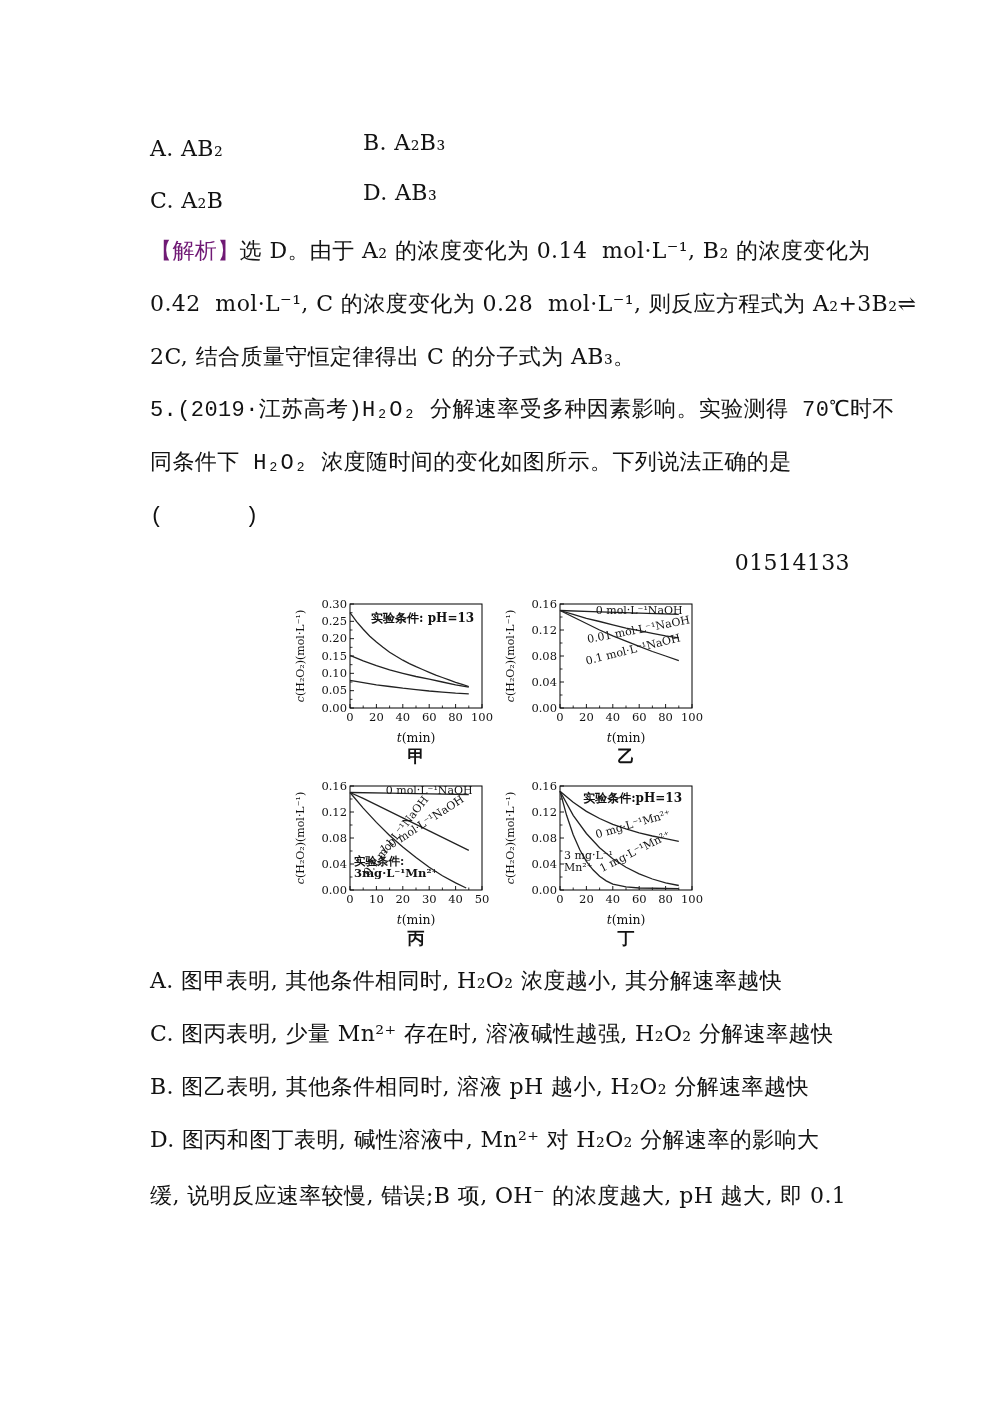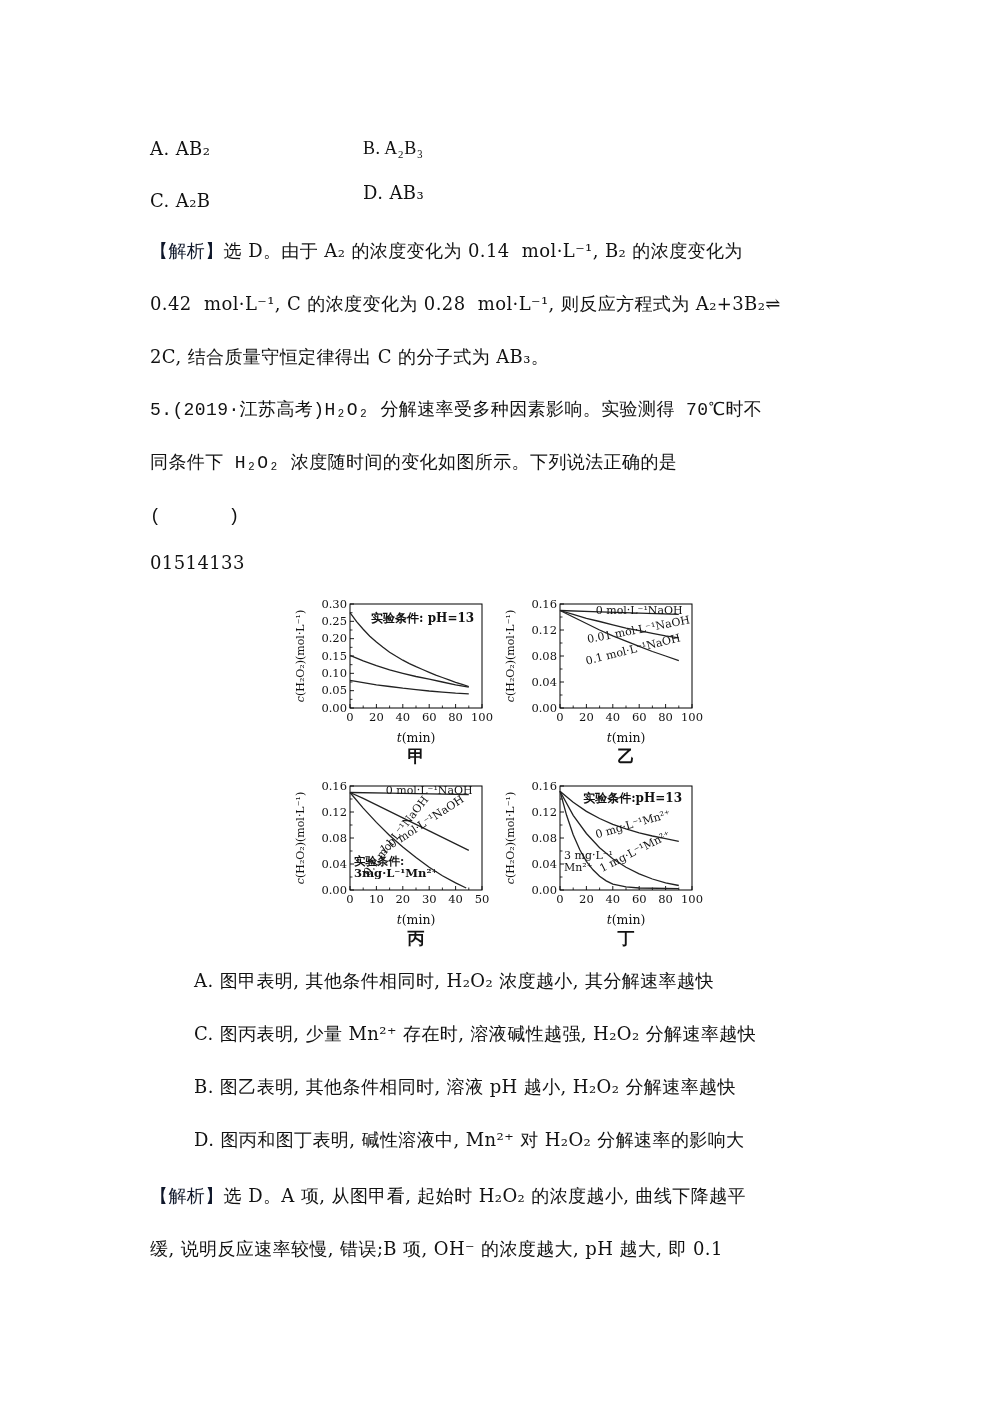--- a/index.html
+++ b/index.html
@@ -2,37 +2,37 @@
 <html><head>
 <meta charset="utf-8">
 <style>
   html,body{margin:0;padding:0;}
   body{
     width:1000px;height:1414px;background:#ffffff;position:relative;
     font-family:"DejaVu Serif","Liberation Serif",serif;color:#121212;
     overflow:hidden;
   }
   .abs{position:absolute;}
-  .line{font-size:18px;line-height:53px;white-space:pre;letter-spacing:0.4px;}
-  .tag{color:#0f172a;}
+  .line{font-size:22px;line-height:53px;white-space:pre;letter-spacing:0.4px;}
+  .tag{color:#701a75;}
   #figure{display:grid;grid-template-columns:206px 206px;column-gap:4px;row-gap:12px;}
   .chart-cell{width:206px;}
   svg.chart{display:block;overflow:visible;}
   svg.chart text{fill:#111;font-family:"DejaVu Serif","Liberation Serif",serif;}
   .chart-caption{
     font-size:17px;font-weight:bold;text-align:center;line-height:20px;
     padding-left:42px;box-sizing:border-box;
   }
-  .right{text-align:left;}
+  .right{text-align:right;}
 </style>
 </head>
 <body>
 
 <div class="line abs" style="left:150px;top:122px;">A. AB₂</div>
-<div class="line abs" style="left:363px;top:122px;font-family:Liberation Serif, serif;">B. A₂B₃</div>
+<div class="line abs" style="left:363px;top:116px;">B. A₂B₃</div>
 <div class="line abs" style="left:150px;top:174px;">C. A₂B</div>
 <div class="line abs" style="left:363px;top:166px;">D. AB₃</div>
 
 <div class="abs" style="left:150px;top:224px;width:710px;">
   <div class="line"><span class="tag">【解析】</span><span>选 D。由于 A₂ 的浓度变化为 0.14  mol·L⁻¹, B₂ 的浓度变化为</span></div>
   <div class="line">0.42  mol·L⁻¹, C 的浓度变化为 0.28  mol·L⁻¹, 则反应方程式为 A₂+3B₂⇌</div>
   <div class="line">2C, 结合质量守恒定律得出 C 的分子式为 AB₃。</div>
 </div>
 
 <div class="abs" style="left:150px;top:384px;width:710px;font-family:Liberation Mono, monospace;">
@@ -227,23 +227,22 @@
         <text x="130.60000000000002" y="23.6" font-size="12" text-anchor="middle" font-weight="bold">实验条件:pH=13</text>
         <text x="61.96" y="80.8" font-size="11" text-anchor="start" font-weight="normal">3 mg·L⁻¹</text>
         <text x="61.96" y="92.8" font-size="11" text-anchor="start" font-weight="normal">Mn²⁺</text>
         <text x="124" y="146" text-anchor="middle" font-size="12.5"><tspan font-style="italic">t</tspan><tspan>(min)</tspan></text>
         <text x="12" y="60" text-anchor="middle" font-size="11" transform="rotate(-90 12 60)"><tspan font-style="italic">c</tspan><tspan>(H₂O₂)(mol·L⁻¹)</tspan></text>
       </svg>
     <div class="chart-caption">丁</div>
   </div>
 </div>
 
-<div class="abs" style="left:150px;top:954px;width:710px;margin-left:44px;">
+<div class="abs" style="left:150px;top:954px;width:710px;">
   <div class="line">A. 图甲表明, 其他条件相同时, H₂O₂ 浓度越小, 其分解速率越快</div>
   <div class="line">C. 图丙表明, 少量 Mn²⁺ 存在时, 溶液碱性越强, H₂O₂ 分解速率越快</div>
   <div class="line">B. 图乙表明, 其他条件相同时, 溶液 pH 越小, H₂O₂ 分解速率越快</div>
   <div class="line">D. 图丙和图丁表明, 碱性溶液中, Mn²⁺ 对 H₂O₂ 分解速率的影响大</div>
 </div>
 
 <div class="abs" style="left:150px;top:1169px;width:710px;">
-  <div class="line"><span class="tag">【解析】</span><span>选 D。A 项, 从图甲看, 起始时 H₂O₂ 的浓度越小, 曲线下降越平</span></div>
   <div class="line">缓, 说明反应速率较慢, 错误;B 项, OH⁻ 的浓度越大, pH 越大, 即 0.1</div>
 </div>
 
 </body></html>

